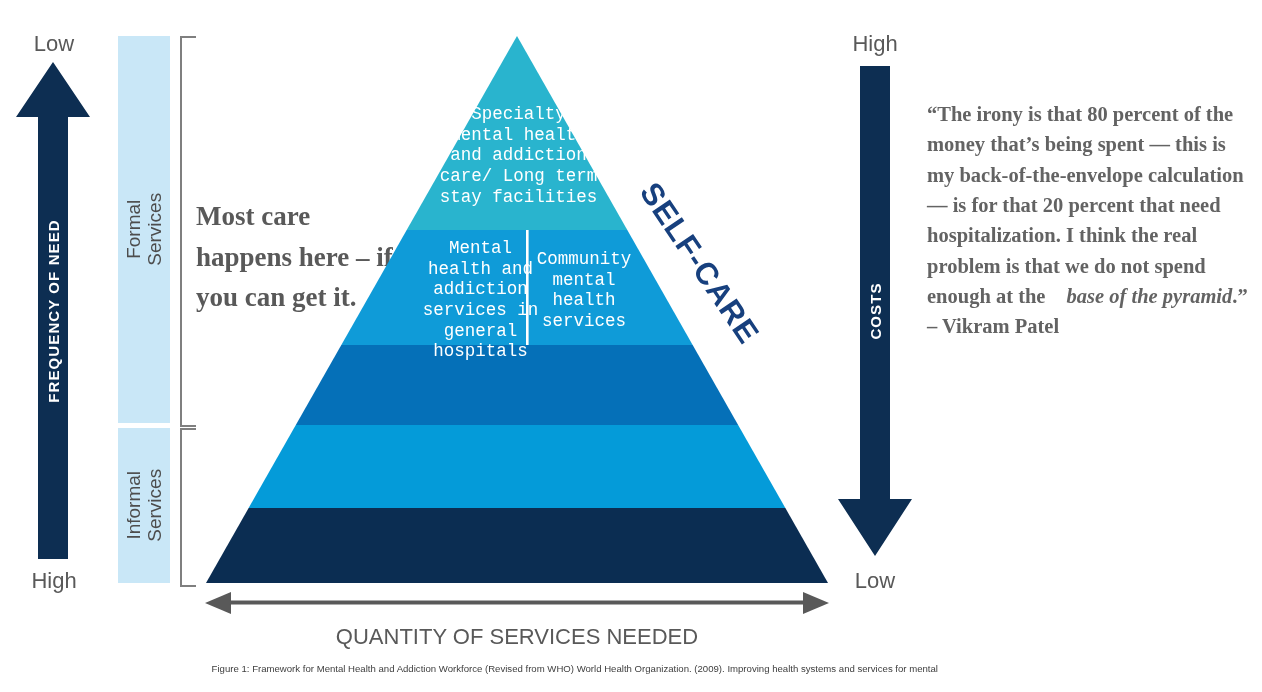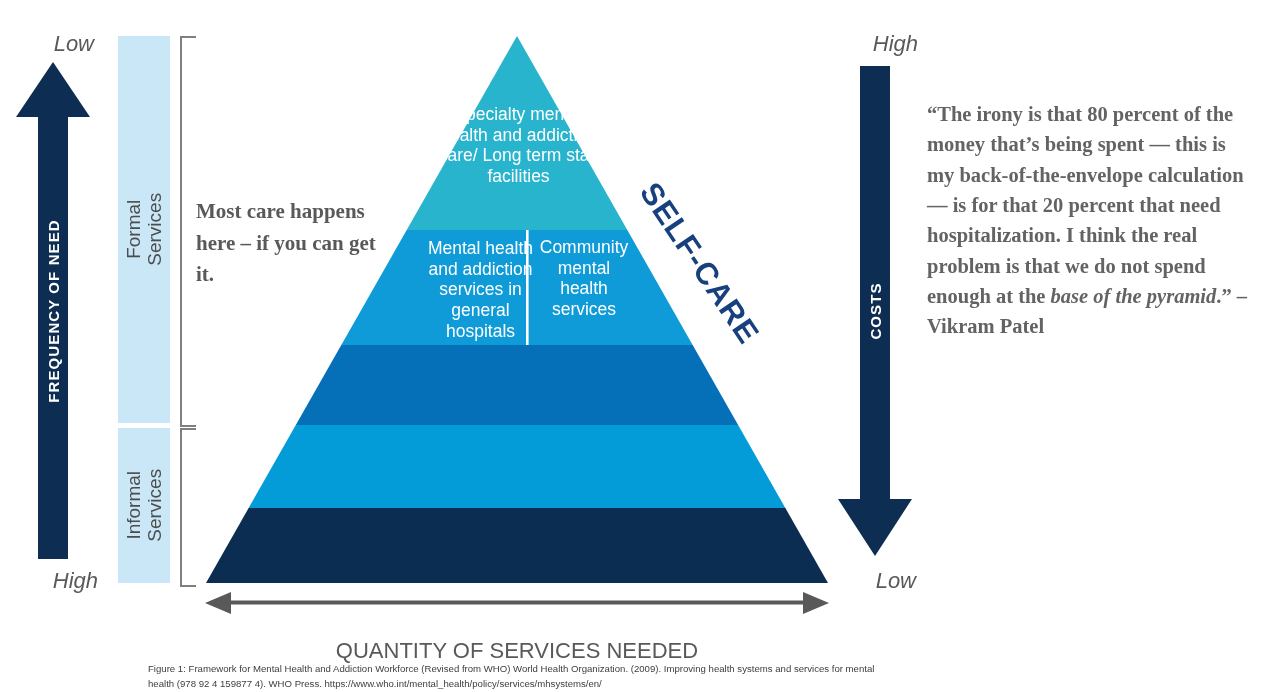--- a/index.html
+++ b/index.html
@@ -13,23 +13,22 @@
   .stage{position:absolute;left:0;top:0;width:1262px;height:692px;}
 
   
   .abs{position:absolute;}
 
   
   .axis-label{
     color:#595959;
     font-size:22px;
     font-family:"Liberation Sans", sans-serif;
-    text-align:right;
-    white-space:nowrap;
-    font-style:italic;
+    text-align:center;
+    white-space:nowrap;
   }
   #freq-low{left:14px;top:31px;width:80px;}
   #freq-high{left:10px;top:568px;width:88px;}
 
   .up-arrow-wrap{left:16px;top:62px;width:74px;height:497px;}
   .up-arrow-wrap svg{display:block;}
   .vert-axis-text{
     position:absolute;
     left:50%;top:50%;
     transform:translate(-50%,-50%) rotate(-90deg);
@@ -63,38 +62,38 @@
   #bracket-formal{left:180px;top:36px;width:14px;height:387px;}
   #bracket-informal{left:180px;top:428px;width:14px;height:155px;}
 
   
   .serif-note{
     font-family:"Liberation Serif", serif;
     color:#595959;
   }
   #most-care-note{
     left:196px;top:196px;width:200px;
-    font-size:21px;line-height:1.5;
+    font-size:27px;line-height:1.5;
     font-weight:bold;
   }
 
   
   #pyramid{left:0px;top:0px;width:900px;height:600px;}
   #pyramid svg{display:block;}
 
   .tier-text{
     position:absolute;
     color:#ffffff;
     text-align:center;
-    font-family:Liberation Sans, sans-serif;
+    font-family:Liberation Mono, monospace;
     line-height:1.18;
   }
   #tier1-text{left:437px;top:104px;width:163px;font-size:17.5px;}
   #tier2a-text{left:416px;top:238px;width:129px;font-size:17.5px;}
-  #tier2b-text{left:534px;top:237px;width:100px;font-size:17.5px;}
+  #tier2b-text{left:534px;top:249px;width:100px;font-size:17.5px;}
   #tier3-text{left:280px;top:380px;width:474px;font-size:17px;}
   #tier4-text{left:240px;top:461px;width:554px;font-size:17px;}
   #tier5-text{left:212px;top:543px;width:610px;font-size:17px;}
 
   #selfcare{
     left:662px;top:176px;
     color:#17407e;
     font-size:31px;
     font-weight:bold;
     letter-spacing:1px;
@@ -111,41 +110,41 @@
   .down-arrow-wrap svg{display:block;}
 
   
   #bottom-arrow{left:205px;top:592px;width:624px;height:22px;}
   #bottom-arrow svg{display:block;}
   #bottom-label{
     left:205px;top:624px;width:624px;
     color:#595959;font-size:22px;text-align:center;
     font-family:"Liberation Sans", sans-serif;
     white-space:nowrap;
-    margin-top:14px;
   }
 
   
   #quote{
     left:927px;top:99px;width:330px;
     font-family:"Liberation Serif", serif;
     color:#636363;
     font-size:20.5px;
     line-height:1.48;
     font-weight:bold;
   }
-  #quote .ital{font-style:italic;}
+  #quote .ital{font-style:italic;margin-left:16px;}
 
   
   #caption{
     left:148px;top:662px;width:790px;
     color:#404040;
     font-size:9.6px;
     line-height:1.55;
     font-family:"Liberation Sans", sans-serif;
+    text-align:right;
   }
 </style>
 </head>
 <body>
 
 <div class="stage">
 
   <div class="abs axis-label" id="freq-low">Low</div>
 
   <div class="abs up-arrow-wrap" id="freq-arrow">
@@ -210,16 +209,15 @@
       <polygon points="624,11 598,0 598,22" fill="#595959"></polygon>
       <rect x="24" y="8.5" width="576" height="4" fill="#595959"></rect>
     </svg>
   </div>
   <div class="abs" id="bottom-label">QUANTITY OF SERVICES NEEDED</div>
 
   <div class="abs" id="quote"><span>“The irony is that 80 percent of the money that’s being spent — this is my back-of-the-envelope calculation — is for that 20 percent that need hospitalization. I think the real problem is that we do not spend enough at the </span><span class="ital">base of the pyramid</span><span>.” – Vikram Patel</span></div>
 
   <div class="abs" id="caption">
     <div>Figure 1: Framework for Mental Health and Addiction Workforce (Revised from WHO) World Health Organization. (2009). Improving health systems and services for mental</div>
-    <div>health (978 92 4 159877 4). WHO Press. https://www.who.int/mental_health/policy/services/mhsystems/en/</div>
   </div>
 
 </div>
 
 </body></html>

